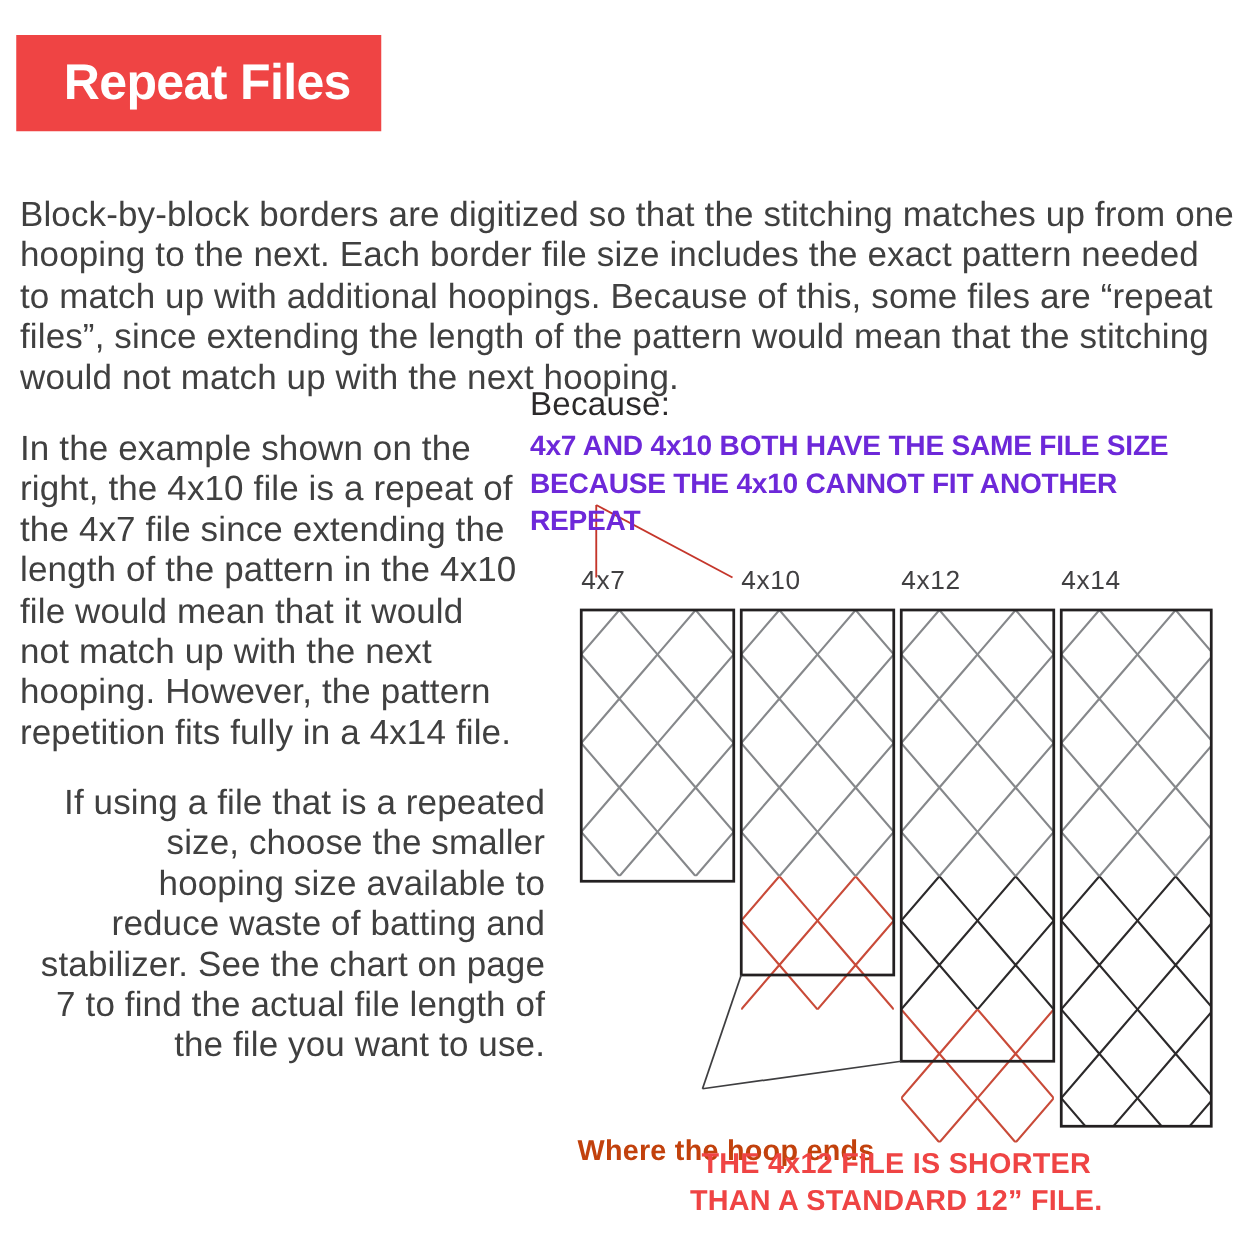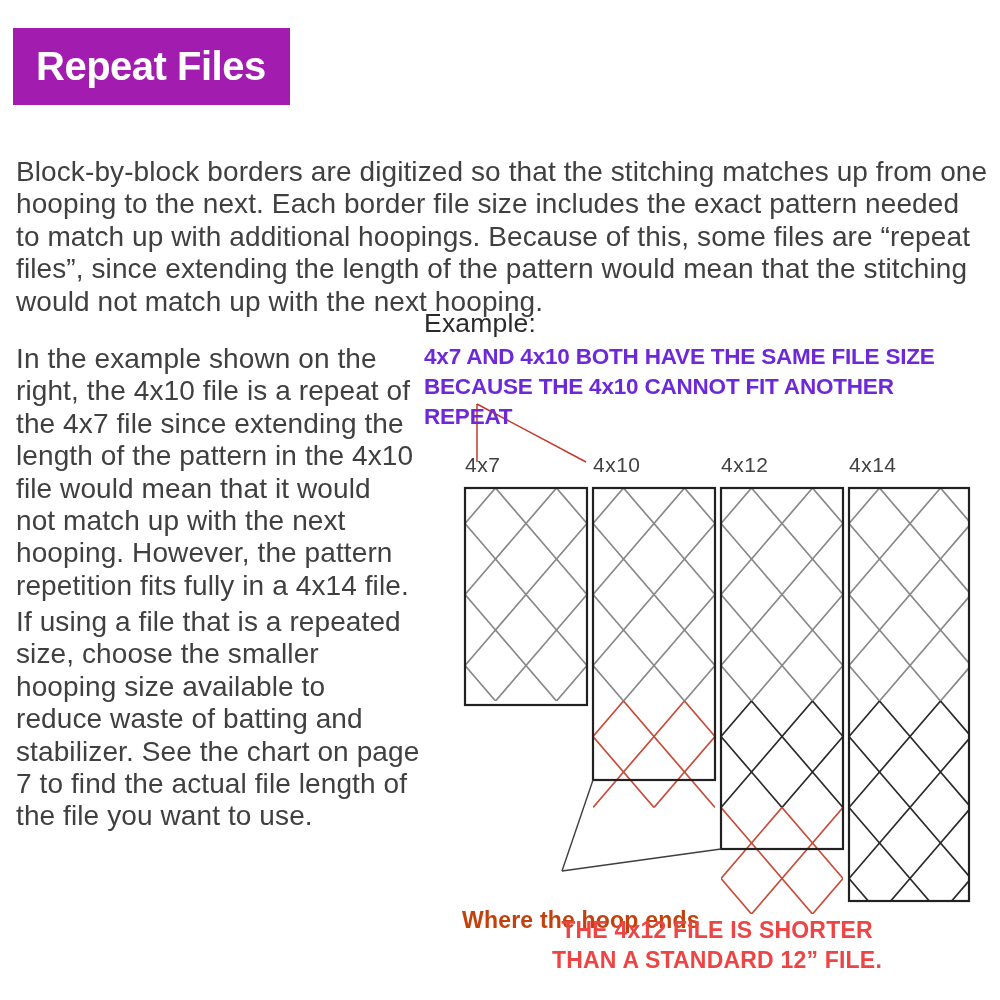--- a/index.html
+++ b/index.html
@@ -15,21 +15,21 @@
   #title-bar .title-text{
     color:#fff;font-size:40px;font-weight:bold;letter-spacing:-0.5px;
     padding-left:23px;white-space:nowrap;
   }
   .body-text{
     color:#404040;font-size:28px;line-height:32.4px;
     white-space:pre-line;letter-spacing:0.1px;margin-top:32px;
   }
   #intro{left:16px;top:124px;width:975px;}
   #left-para-1{left:16px;top:311px;width:420px;}
-  #left-para-2{left:16px;top:574px;width:420px;}
+  #left-para-2{left:16px;top:594px;width:420px;text-align:right;}
   #example-heading{
     left:424px;top:308px;font-size:26.5px;color:#2b292a;letter-spacing:0.2px;
   }
   #example-note{
     left:424px;top:342px;width:560px;
     font-size:22.5px;font-weight:bold;line-height:30px;
     white-space:pre-line;letter-spacing:-0.2px;
   }
   .hoop-label{
     top:453px;font-size:21px;color:#414042;letter-spacing:0.5px;
@@ -179,21 +179,21 @@
         <path d="M 940.5 843 L 971 878.5 L 940.5 914 L 910 878.5 Z"></path>
         <path d="M 1001.5 843 L 1032 878.5 L 1001.5 914 L 971 878.5 Z"></path>
       </g>
       <rect x="849" y="488" width="120" height="413" fill="none" stroke="#232021" stroke-width="2.2"></rect>
       <line x1="477" y1="404" x2="477" y2="462" stroke="#c5362b" stroke-width="1.5"></line>
       <line x1="477" y1="404" x2="586" y2="462" stroke="#c5362b" stroke-width="1.5"></line>
       <line x1="593" y1="780" x2="562" y2="871" stroke="#3e3e40" stroke-width="1.4"></line>
       <line x1="562" y1="871" x2="721" y2="849" stroke="#3e3e40" stroke-width="1.4"></line>
     </svg>
 
-  <div id="title-bar" class="abs" style="background: #a21caf;">
+  <div id="title-bar" class="abs" style="background: #ef4444; padding-left: 15px;">
     <span class="title-text">Repeat Files</span>
   </div>
 
   <div id="intro" class="abs body-text">Block-by-block borders are digitized so that the stitching matches up from one
 hooping to the next. Each border file size includes the exact pattern needed
 to match up with additional hoopings. Because of this, some files are “repeat
 files”, since extending the length of the pattern would mean that the stitching
 would not match up with the next hooping.</div>
 
   <div id="left-para-1" class="abs body-text">In the example shown on the
@@ -206,21 +206,21 @@
 repetition fits fully in a 4x14 file.</div>
 
   <div id="left-para-2" class="abs body-text">If using a file that is a repeated
 size, choose the smaller
 hooping size available to
 reduce waste of batting and
 stabilizer. See the chart on page
 7 to find the actual file length of
 the file you want to use.</div>
 
-  <div id="example-heading" class="abs">Example:</div>
+  <div id="example-heading" class="abs">Because:</div>
 
   <div id="example-note" class="abs" style="color: #6d28d9;">4x7 AND 4x10 BOTH HAVE THE SAME FILE SIZE
 BECAUSE THE 4x10 CANNOT FIT ANOTHER REPEAT</div>
 
   <div class="abs hoop-label" style="left:465px">4x7</div>
   <div class="abs hoop-label" style="left:593px">4x10</div>
   <div class="abs hoop-label" style="left:721px">4x12</div>
   <div class="abs hoop-label" style="left:849px">4x14</div>
 
   <div id="callout-hoop-end" class="abs" style="color: #c2410c; margin-top: 36px;">Where the hoop ends</div>

